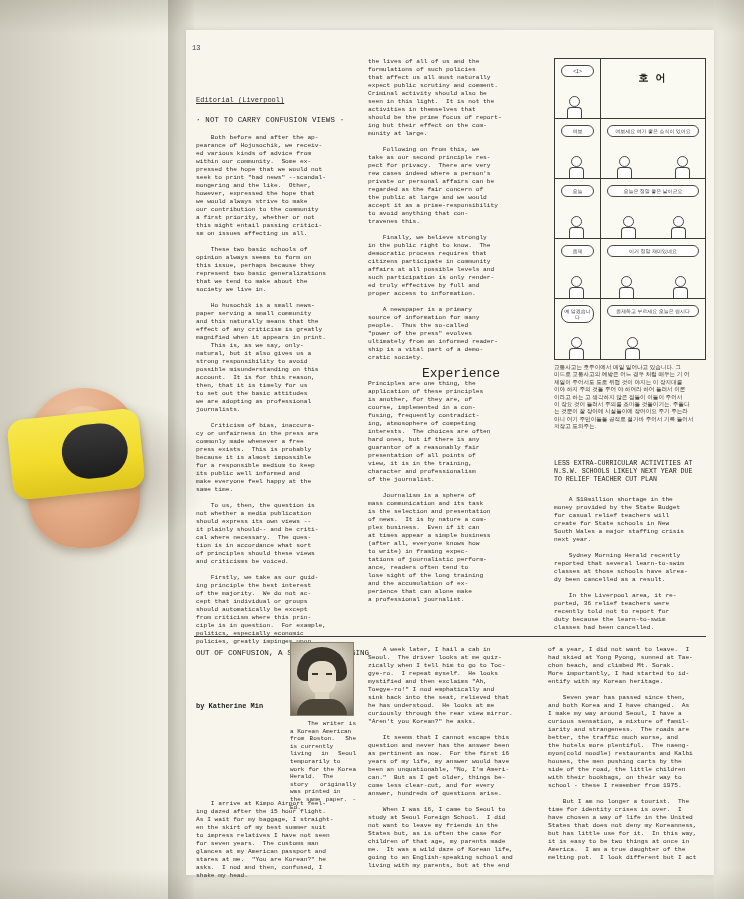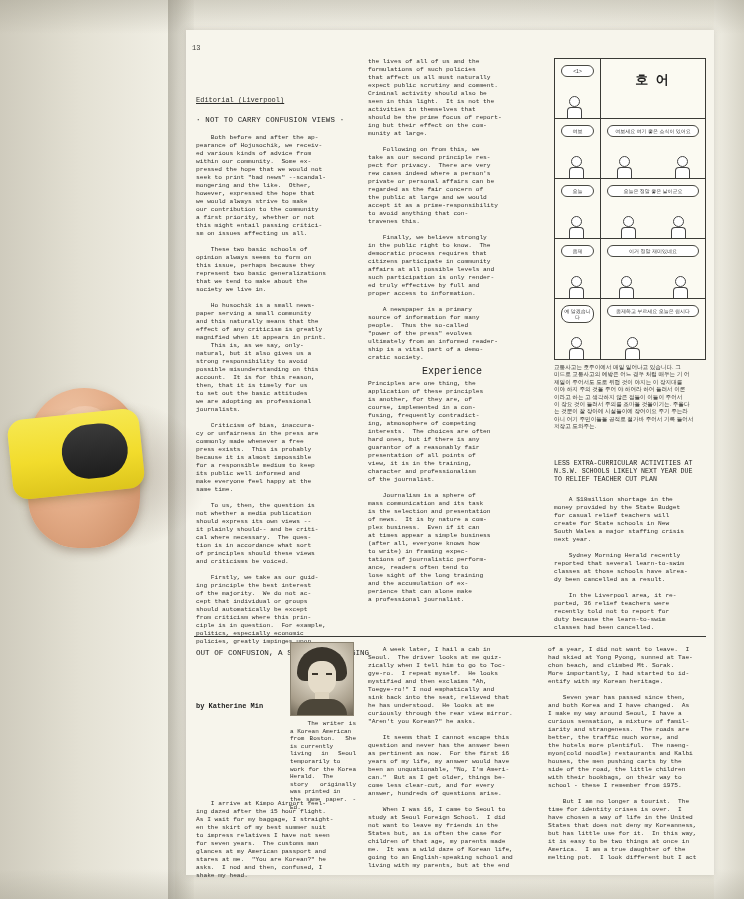--- a/index.html
+++ b/index.html
@@ -112,21 +112,21 @@
     font-size: 6.2px;
     line-height: 8.0px;
     color: #2b2b29;
     text-align: justify;
     white-space: pre-wrap;
   }
 
   .subhead {
     position: absolute;
     font-family: "Liberation Mono", monospace;
-    font-size: 10px;
+    font-size: 13px;
     color: #222;
   }
 
   
   .comic {
     position: absolute;
     left: 368px; top: 28px;
     width: 150px; height: 300px;
     border: 1px solid #3a3a36;
     background: #fbfaf2;
@@ -140,21 +140,21 @@
   }
   .comic-row:last-child { border-bottom: none; }
   .comic-cell {
     border-right: 1px solid #3a3a36;
     position: relative;
     overflow: hidden;
   }
   .comic-cell:last-child { border-right: none; }
   .comic-title {
     font-family: "Liberation Sans", sans-serif;
-    font-size: 13px;
+    font-size: 10px;
     font-weight: bold;
     color: #222;
     text-align: center;
     padding-top: 12px;
     letter-spacing: 2px;
   }
   .bubble {
     position: absolute;
     left: 6px; top: 6px;
     right: 6px;

